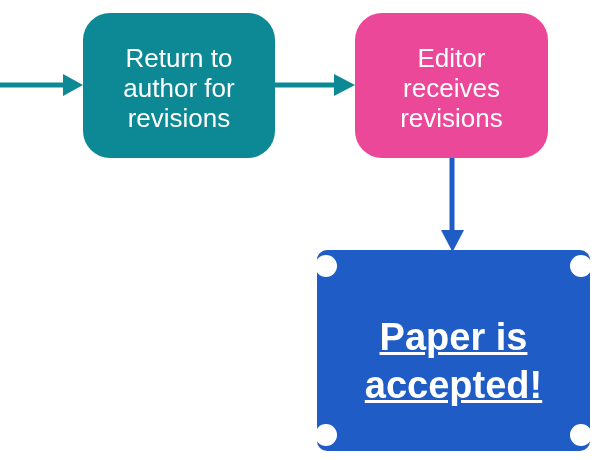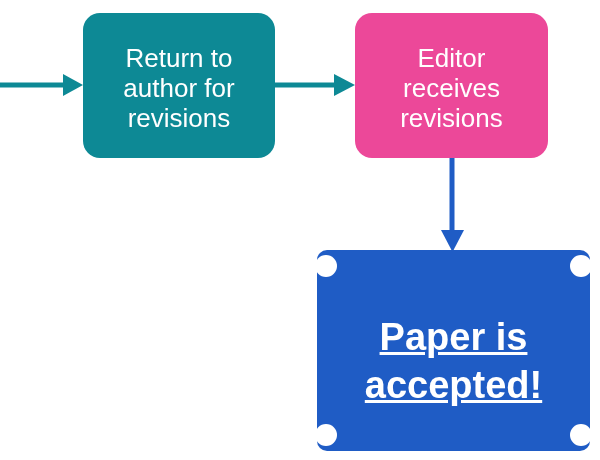--- a/index.html
+++ b/index.html
@@ -22,21 +22,21 @@
     justify-content: center;
     text-align: center;
     color: #ffffff;
     box-sizing: border-box;
   }
   .node-label {
     white-space: pre-line;
     color: #ffffff;
   }
   .rounded-box {
-    border-radius: 17px;
+    border-radius: 27px;
   }
   #node-return {
     left: 83px; top: 13px;
     width: 192px; height: 145px;
     background: #0D8995;
   }
   #node-editor {
     left: 355px; top: 13px;
     width: 193px; height: 145px;
     background: #ec4899;

